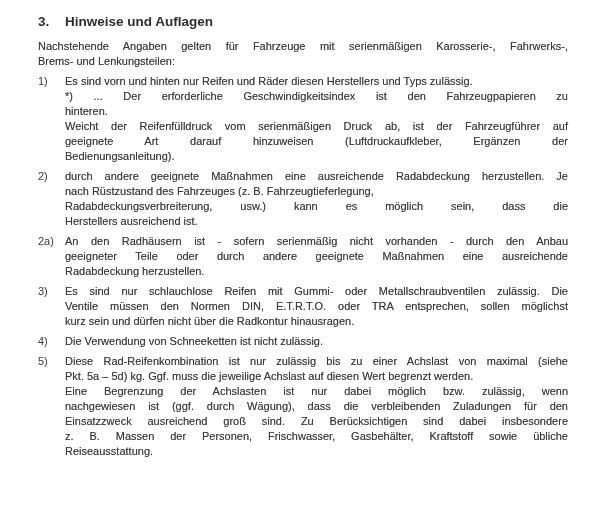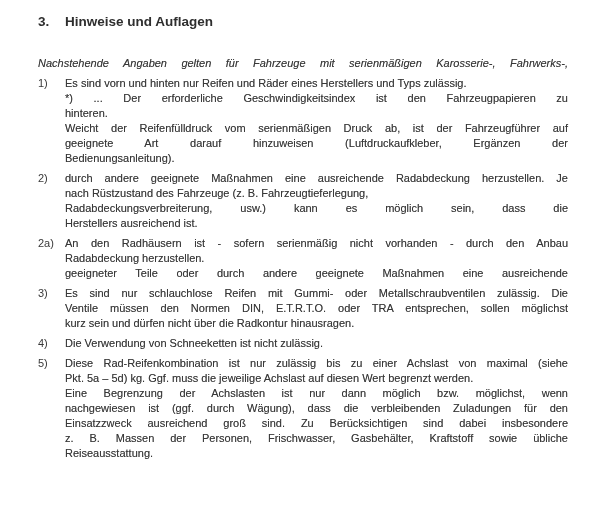--- a/index.html
+++ b/index.html
@@ -26,24 +26,23 @@
     font-weight: bold;
     font-size: 13.5px;
     line-height: 16px;
     color: #2e2e2e;
   }
   .heading .hnum {
     width: 27px;
     flex: 0 0 27px;
   }
   .intro {
-    margin-top: 26px;
+    margin-top: 9px;
     font-size: 11px;
     line-height: 15px;
-    font-style: italic;
   }
   .item {
     display: flex;
     margin-top: 5px;
     font-size: 11px;
     line-height: 15px;
   }
   .item .num {
     width: 27px;
     flex: 0 0 27px;
@@ -65,48 +64,49 @@
 </head>
 <body>
 
 <div class="page">
   <div class="heading">
     <div class="hnum">3.</div>
     <div class="htitle">Hinweise und Auflagen</div>
   </div>
   <div class="intro">
       <div class="line j">Nachstehende Angaben gelten für Fahrzeuge mit serienmäßigen Karosserie-, Fahrwerks-,</div>
+      <div class="line">Brems- und Lenkungsteilen:</div>
     </div>
   <div class="items">
       <div class="item">
         <div class="num">1)</div>
         <div class="body">
-          <div class="line">Es sind vorn und hinten nur Reifen und Räder eines Herstellers und Typs zulässig.</div>
+          <div class="line">Es sind vorn und hinten nur Reifen und Räder diesen Herstellers und Typs zulässig.</div>
           <div class="line j">*) ... Der erforderliche Geschwindigkeitsindex ist den Fahrzeugpapieren zu</div>
           <div class="line">hinteren.</div>
           <div class="line j">Weicht der Reifenfülldruck vom serienmäßigen Druck ab, ist der Fahrzeugführer auf</div>
           <div class="line j">geeignete Art darauf hinzuweisen (Luftdruckaufkleber, Ergänzen der</div>
           <div class="line">Bedienungsanleitung).</div>
         </div>
       </div>
       <div class="item">
         <div class="num">2)</div>
         <div class="body">
           <div class="line j">durch andere geeignete Maßnahmen eine ausreichende Radabdeckung herzustellen. Je</div>
-          <div class="line">nach Rüstzustand des Fahrzeuge (z. B. Fahrzeugtieferlegung,</div>
+          <div class="line">nach Rüstzustand des Fahrzeuges (z. B. Fahrzeugtieferlegung,</div>
           <div class="line j">Radabdeckungsverbreiterung, usw.) kann es möglich sein, dass die</div>
           <div class="line">Herstellers ausreichend ist.</div>
         </div>
       </div>
       <div class="item">
         <div class="num">2a)</div>
         <div class="body">
           <div class="line j">An den Radhäusern ist - sofern serienmäßig nicht vorhanden - durch den Anbau</div>
+          <div class="line j">geeigneter Teile oder durch andere geeignete Maßnahmen eine ausreichende</div>
           <div class="line">Radabdeckung herzustellen.</div>
-          <div class="line j">geeigneter Teile oder durch andere geeignete Maßnahmen eine ausreichende</div>
         </div>
       </div>
       <div class="item">
         <div class="num">3)</div>
         <div class="body">
           <div class="line j">Es sind nur schlauchlose Reifen mit Gummi- oder Metallschraubventilen zulässig. Die</div>
           <div class="line j">Ventile müssen den Normen DIN, E.T.R.T.O. oder TRA entsprechen, sollen möglichst</div>
           <div class="line">kurz sein und dürfen nicht über die Radkontur hinausragen.</div>
         </div>
       </div>
@@ -114,21 +114,21 @@
         <div class="num">4)</div>
         <div class="body">
           <div class="line">Die Verwendung von Schneeketten ist nicht zulässig.</div>
         </div>
       </div>
       <div class="item">
         <div class="num">5)</div>
         <div class="body">
           <div class="line j">Diese Rad-Reifenkombination ist nur zulässig bis zu einer Achslast von maximal (siehe</div>
           <div class="line">Pkt. 5a – 5d) kg. Ggf. muss die jeweilige Achslast auf diesen Wert begrenzt werden.</div>
-          <div class="line j">Eine Begrenzung der Achslasten ist nur dann möglich bzw. möglichst, wenn</div>
+          <div class="line j">Eine Begrenzung der Achslasten ist nur dabei möglich bzw. zulässig, wenn</div>
           <div class="line j">nachgewiesen ist (ggf. durch Wägung), dass die verbleibenden Zuladungen für den</div>
           <div class="line j">Einsatzzweck ausreichend groß sind. Zu Berücksichtigen sind dabei insbesondere</div>
           <div class="line j">z. B. Massen der Personen, Frischwasser, Gasbehälter, Kraftstoff sowie übliche</div>
           <div class="line">Reiseausstattung.</div>
         </div>
       </div>
     </div>
 </div>
 
 </body></html>

